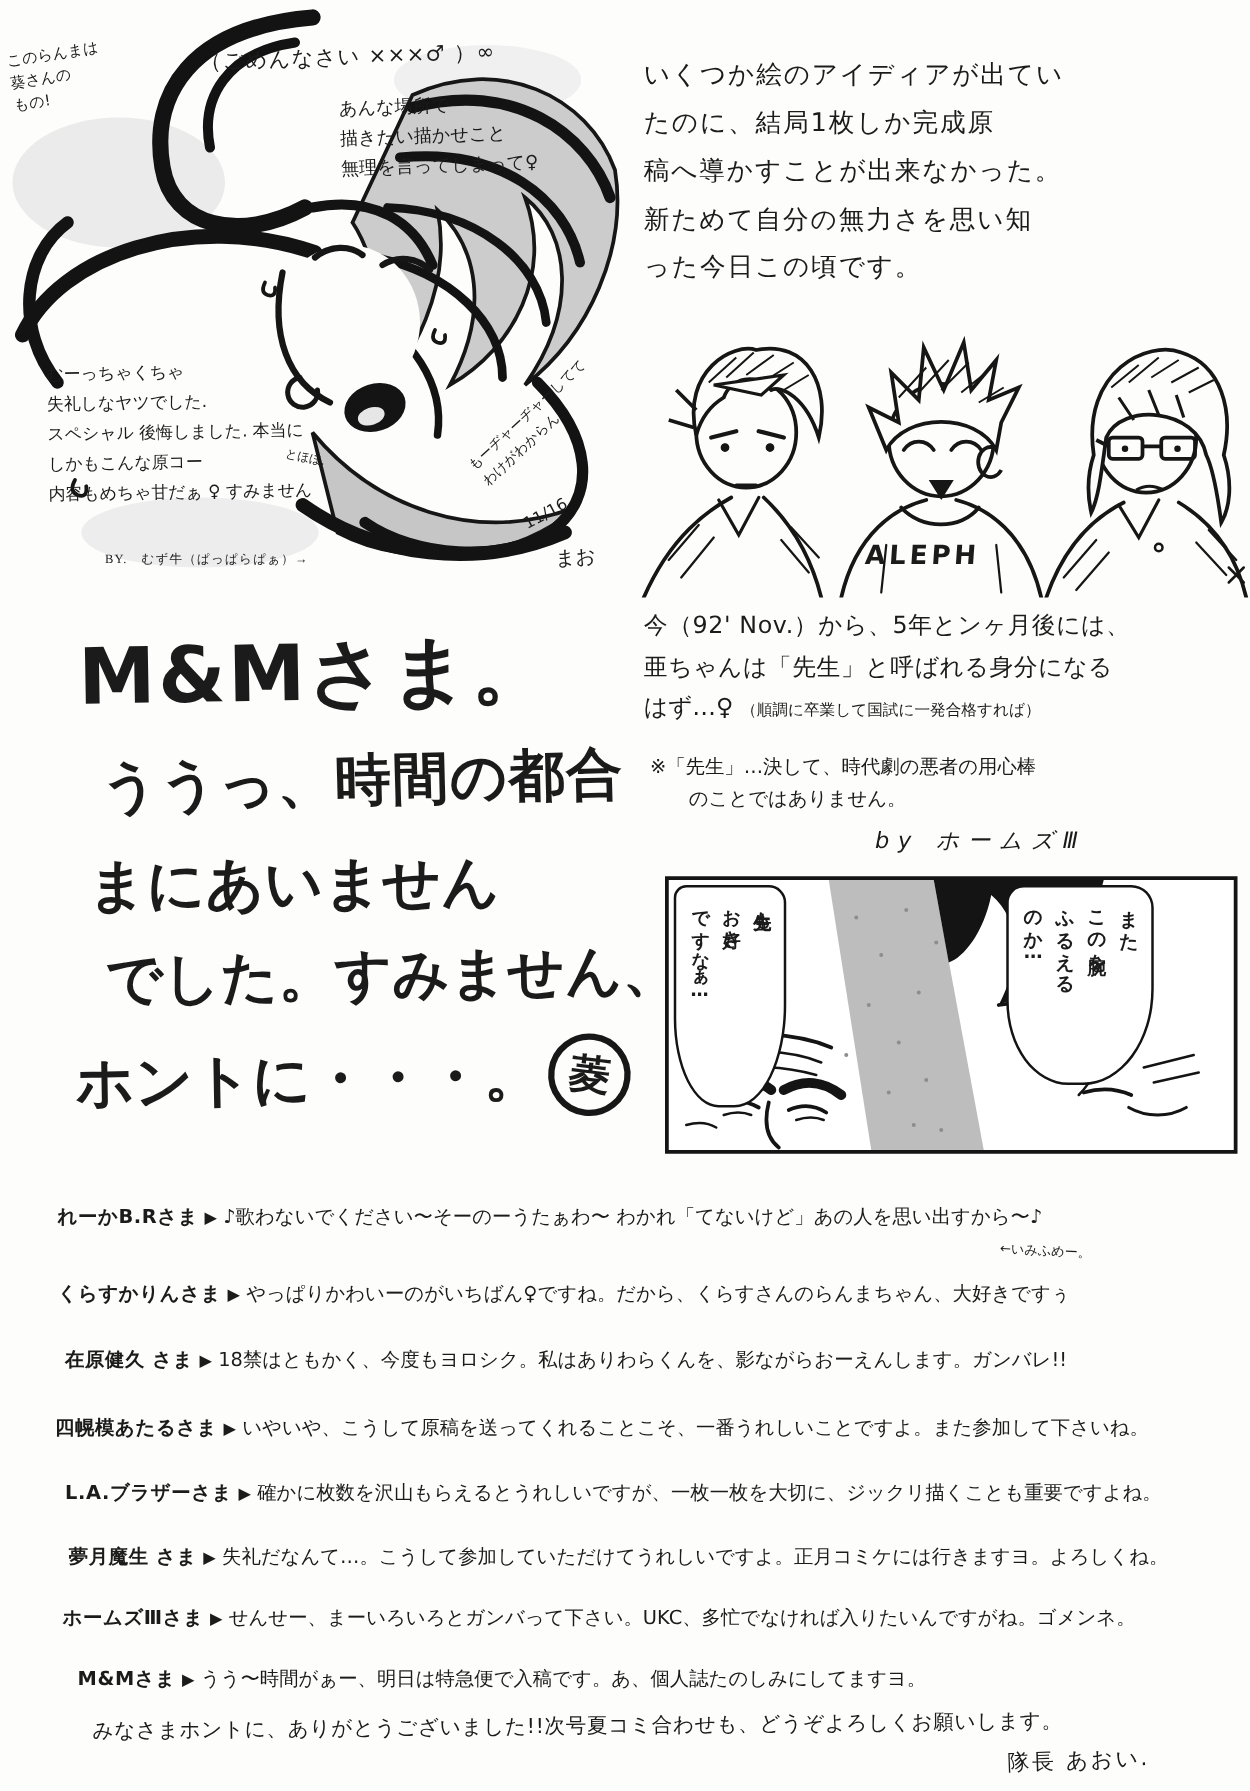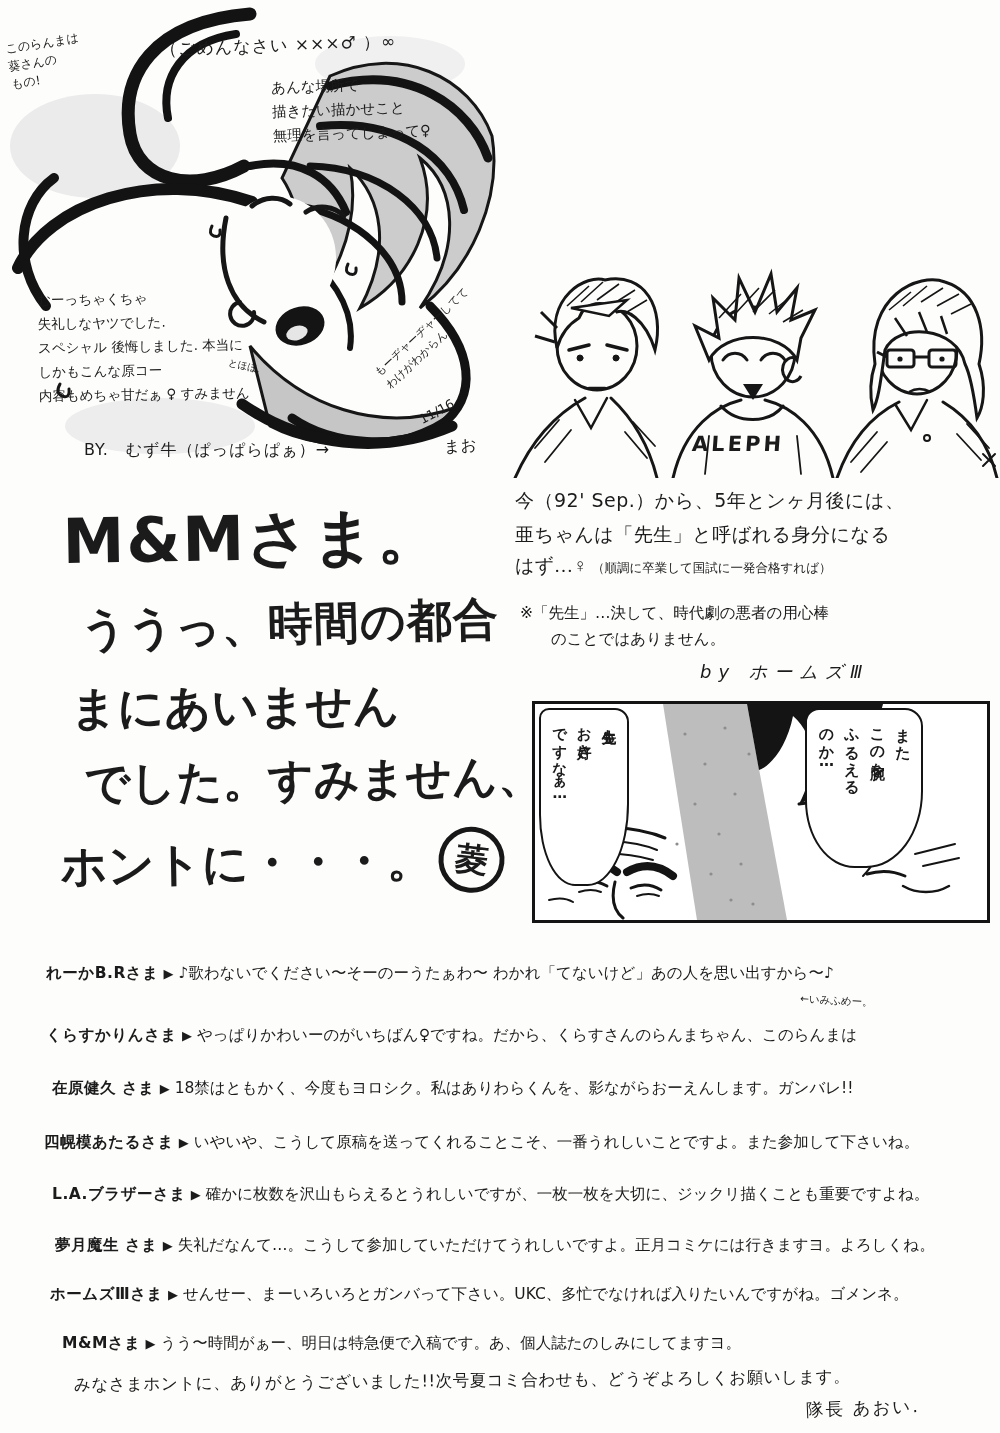--- a/index.html
+++ b/index.html
@@ -10,21 +10,21 @@
   }
   .abs{position:absolute;}
   .ml{white-space:pre-line;}
   .hand{font-family:"DejaVu Sans",sans-serif;}
   
   .note-owner{left:8px;top:34px;font-size:12px;line-height:1.5;transform:rotate(-9deg);}
   .note-apology{left:160px;top:34px;font-size:17px;letter-spacing:1px;transform:rotate(-2deg);}
   .note-place{left:272px;top:74px;font-size:14.5px;line-height:1.65;transform:rotate(-2deg);}
   .note-rant{left:38px;top:286px;font-size:13.5px;line-height:1.78;transform:rotate(-1deg);}
   .note-tohoho{left:228px;top:360px;font-size:9.5px;transform:rotate(12deg);}
-  .note-by{left:84px;top:440px;font-size:16px;letter-spacing:1px;}
+  .note-by{left:84px;top:440px;font-size:10px;letter-spacing:1px;font-family:Liberation Serif, serif;}
   .note-jaja{left:366px;top:322px;font-size:11px;line-height:1.5;transform:rotate(-43deg);}
   .note-date{left:418px;top:404px;font-size:13px;transform:rotate(-28deg);}
   .note-mao{left:444px;top:436px;font-size:16px;transform:rotate(-4deg);}
   
   .la-block{left:515px;top:40px;width:478px;font-size:20.5px;line-height:1.88;letter-spacing:1.5px;}
   .la-sign{left:515px;top:238px;width:470px;text-align:right;font-size:17px;}
   
   .busts{left:505px;top:266px;width:495px;height:212px;}
   .shirt-label{left:678px;top:432px;width:120px;text-align:center;font-size:21px;
     font-weight:bold;letter-spacing:3px;transform:skewX(-4deg);}
@@ -32,21 +32,21 @@
   .mm{font-weight:900;transform-origin:left top;}
   .mm1{left:62px;top:500px;font-size:62px;letter-spacing:2px;transform:rotate(-1deg);}
   .mm2{left:80px;top:600px;font-size:45px;letter-spacing:1px;transform:rotate(-1.5deg);}
   .mm3{left:70px;top:678px;font-size:46px;transform:rotate(-.5deg);}
   .mm4{left:84px;top:754px;font-size:45px;transform:rotate(-1deg);}
   .mm5{left:60px;top:834px;font-size:46px;transform:rotate(-1deg);display:flex;align-items:center;gap:6px;}
   .seal{display:inline-block;width:56px;height:56px;border:5px solid #171717;border-radius:50%;
     font-size:33px;font-weight:900;line-height:56px;text-align:center;transform:rotate(8deg);}
   
   .hm-lines{left:515px;top:483px;font-size:19px;line-height:1.8;letter-spacing:.5px;}
-  .hm-line3{left:515px;top:553px;font-size:19px;font-family:Liberation Serif, serif;}
+  .hm-line3{left:515px;top:553px;font-size:19px;}
   .hm-paren{font-size:12.5px;letter-spacing:0;}
   .hm-note{left:520px;top:600px;font-size:15.5px;line-height:1.7;}
   .hm-by{left:700px;top:660px;font-size:18px;letter-spacing:7px;font-style:italic;}
   
   .panel{left:532px;top:701px;width:452px;height:216px;border:3px solid #141414;background:#fff;overflow:hidden;}
   .bubble{background:#fff;border:2.5px solid #141414;writing-mode:vertical-rl;
     text-orientation:upright;font-weight:bold;padding:8px 6px;line-height:1.7;}
   .bub-r{right:64px;top:4px;height:140px;font-size:15px;border-radius:14px 18px 48% 42%;}
   .bub-l{left:4px;top:4px;height:158px;font-size:14.5px;border-radius:10px 14px 46% 40%;}
   
@@ -121,20 +121,25 @@
 スペシャル 後悔しました. 本当に
 しかもこんな原コー
 内容もめちゃ甘だぁ ♀ すみません</div>
   <div class="abs hand note-tohoho">とほほ.</div>
   <div class="abs hand note-by">BY.　むず牛（ぱっぱらぱぁ）→</div>
   <div class="abs hand ml note-jaja">もーヂャーヂャーしてて
 わけがわからん</div>
   <div class="abs hand note-date">11/16</div>
   <div class="abs hand note-mao">まお</div>
 
+  <div class="abs hand ml la-block">いくつか絵のアイディアが出てい
+たのに、結局1枚しか完成原
+稿へ導かすことが出来なかった。
+新ためて自分の無力さを思い知
+った今日この頃です。</div>
 
   <svg class="abs busts" viewBox="0 0 495 212">
 
     <g fill="none" stroke="#161616" stroke-linecap="round" stroke-width="3">
       <path d="M10 212 C32 162 62 142 80 132"></path>
       <path d="M152 212 C142 172 122 147 106 132"></path>
       <path d="M70 134 L86 162 L102 132" stroke-width="2.5"></path>
       <path d="M30 182 L54 154 M40 196 L66 164 M120 166 L142 192 M128 156 L150 180" stroke-width="1.8"></path>
     </g>
     <ellipse cx="92" cy="80" rx="40" ry="44" fill="#fdfdfc" stroke="#161616" stroke-width="3"></ellipse>
@@ -202,21 +207,21 @@
 
   <div class="abs hand mm mm1">M&amp;Mさま。</div>
   <div class="abs hand mm mm2">ううっ、時間の都合</div>
   <div class="abs hand mm mm3">まにあいません</div>
   <div class="abs hand mm mm4">でした。すみません、</div>
   <div class="abs hand mm mm5">
     <span>ホントに・・・。</span>
     <span class="seal">菱</span>
   </div>
 
-  <div class="abs hand ml hm-lines">今（92' Sep.）から、5年とンヶ月後には、
+  <div class="abs hand ml hm-lines">今（92' Nov.）から、5年とンヶ月後には、
 亜ちゃんは「先生」と呼ばれる身分になる</div>
   <div class="abs hand hm-line3">
     <span>はず…♀</span>
     <span class="hm-paren">（順調に卒業して国試に一発合格すれば）</span>
   </div>
   <div class="abs hand ml hm-note">※「先生」…決して、時代劇の悪者の用心棒
 　　のことではありません。</div>
   <div class="abs hand hm-by">by ホームズⅢ</div>
 
   <div class="abs panel">
@@ -271,21 +276,21 @@
     <div class="abs bubble bub-l ml">先生も
 お好き
 ですなぁ…</div>
   </div>
 
   <div class="abs hand crow" style="top:962px;">
     <span class="cname">れーかB.Rさま</span><span class="cmark">▶</span><span>♪歌わないでください〜そーのーうたぁわ〜 わかれ「てないけど」あの人を思い出すから〜♪</span>
   </div>
   <div class="abs hand cnote1">←いみふめー。</div>
   <div class="abs hand crow" style="top:1024px;">
-    <span class="cname">くらすかりんさま</span><span class="cmark">▶</span><span>やっぱりかわいーのがいちばん♀ですね。だから、くらすさんのらんまちゃん、このらんまは</span>
+    <span class="cname">くらすかりんさま</span><span class="cmark">▶</span><span>やっぱりかわいーのがいちばん♀ですね。だから、くらすさんのらんまちゃん、大好きですぅ</span>
   </div>
   <div class="abs hand crow" style="top:1077px;left:52px;">
     <span class="cname">在原健久 さま</span><span class="cmark">▶</span><span>18禁はともかく、今度もヨロシク。私はありわらくんを、影ながらおーえんします。ガンバレ!!</span>
   </div>
   <div class="abs hand crow" style="top:1131px;left:44px;">
     <span class="cname">四幌模あたるさま</span><span class="cmark">▶</span><span>いやいや、こうして原稿を送ってくれることこそ、一番うれしいことですよ。また参加して下さいね。</span>
   </div>
   <div class="abs hand crow" style="top:1183px;left:52px;">
     <span class="cname">L.A.ブラザーさま</span><span class="cmark">▶</span><span>確かに枚数を沢山もらえるとうれしいですが、一枚一枚を大切に、ジックリ描くことも重要ですよね。</span>
   </div>

